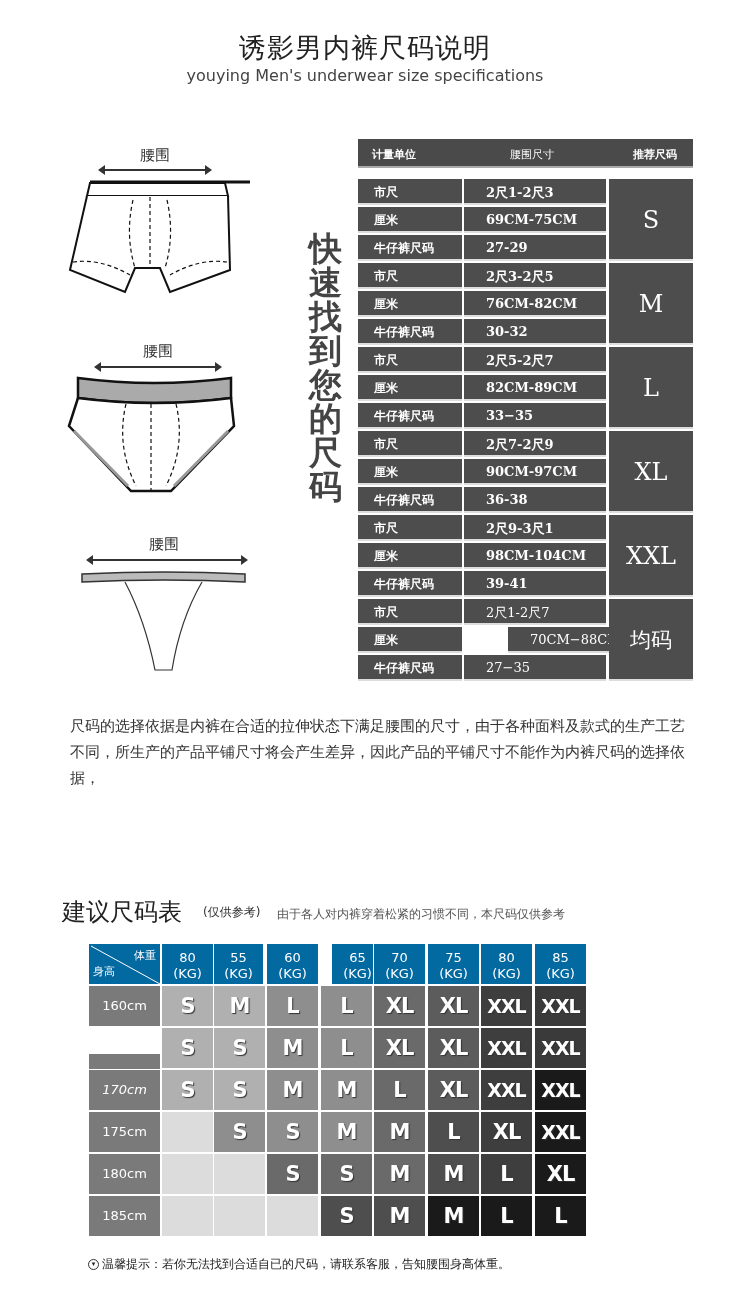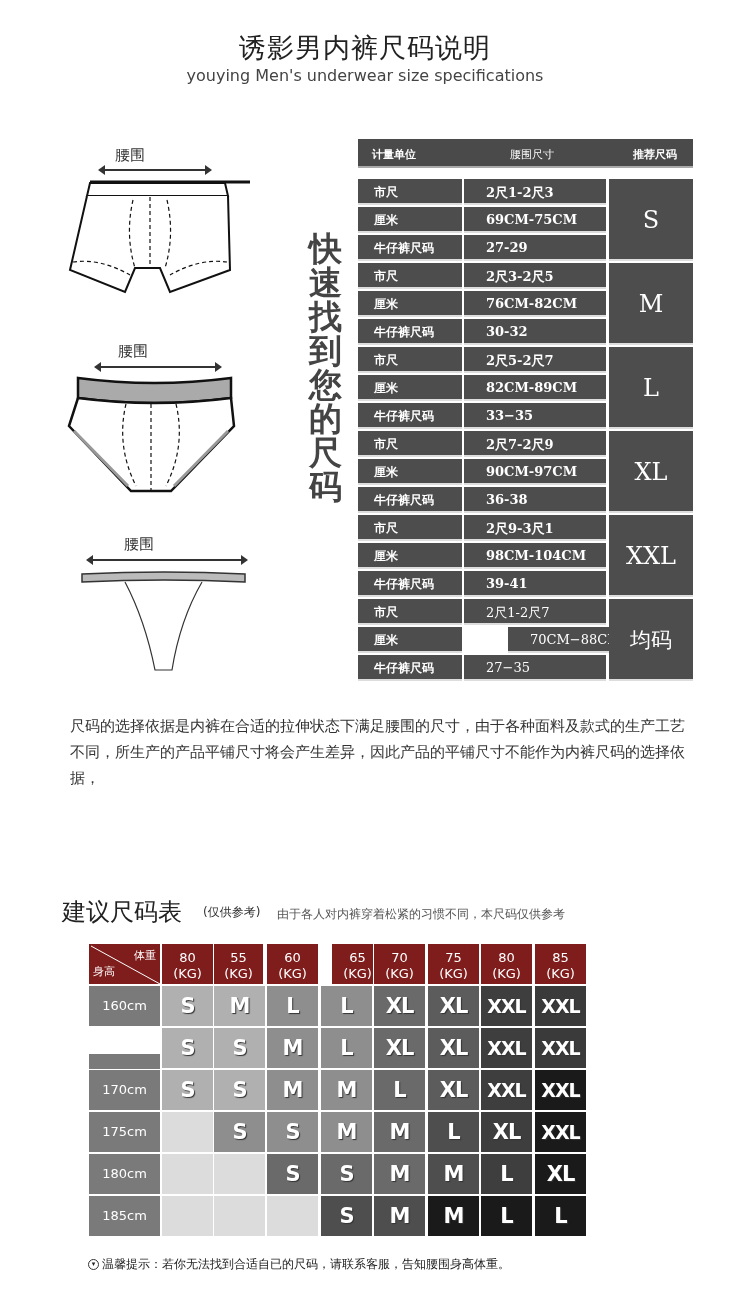--- a/index.html
+++ b/index.html
@@ -1,38 +1,38 @@
 <!DOCTYPE html>
 <html><head>
 <meta charset="utf-8">
 <style>
 *{box-sizing:border-box;margin:0;padding:0;}
 body{width:730px;height:1298px;background:#fff;font-family:"DejaVu Sans",sans-serif;position:relative;overflow:hidden;color:#222;}
 .abs{position:absolute;}
 .title-cn{left:0;width:730px;top:30px;text-align:center;font-size:27px;color:#222;letter-spacing:1px;}
 .title-en{left:0;width:730px;top:66px;text-align:center;font-size:16px;color:#444;font-family:"DejaVu Sans",sans-serif;}
-.label-waist{font-size:15px;color:#333;text-align:left;width:80px;}
+.label-waist{font-size:15px;color:#333;text-align:center;width:80px;}
 .arrow{height:2px;background:#333;}
 .arrow:before{content:"";position:absolute;left:-6px;top:-4px;border-right:7px solid #333;border-top:5px solid transparent;border-bottom:5px solid transparent;}
 .arrow:after{content:"";position:absolute;right:-6px;top:-4px;border-left:7px solid #333;border-top:5px solid transparent;border-bottom:5px solid transparent;}
 .vtext{left:300px;top:232px;width:42px;font-family:"DejaVu Serif",serif;font-weight:bold;font-size:33px;line-height:34px;color:#444;text-align:right;}
 .hdr{left:358px;top:139px;width:335px;height:29px;background:#4a4a4a;border-bottom:2px solid #aaa;color:#fff;font-family:"DejaVu Serif",serif;font-weight:bold;font-size:11px;}
 .hdr span{position:absolute;top:8px;}
 .st{left:358px;top:179px;width:335px;}
 .grp{position:relative;height:84px;margin-bottom:0;}
 .cellL{position:absolute;left:0;width:104px;height:26px;background:#4d4d4d;color:#fff;font-family:"DejaVu Serif",serif;font-weight:bold;font-size:12px;padding:5px 0 0 16px;border-bottom:2px solid #ddd;}
 .cellM{position:absolute;left:106px;width:142px;height:26px;background:#4d4d4d;color:#fff;font-family:"DejaVu Serif",serif;font-weight:bold;font-size:13px;padding:5px 0 0 22px;border-bottom:2px solid #ddd;}
 .cellR{position:absolute;left:251px;width:84px;top:0;height:82px;background:#4d4d4d;color:#fff;font-family:"DejaVu Serif",serif;font-size:24px;text-align:center;line-height:82px;border-bottom:2px solid #ddd;}
 .para{left:70px;top:713px;width:620px;font-size:15px;line-height:26px;color:#333;}
 .sec-title{left:62px;top:896px;font-size:24px;color:#222;}
 .sec-sub{left:203px;top:904px;font-size:12px;color:#333;}
 .sec-sub2{left:277px;top:906px;font-size:12px;color:#555;}
 .grid{left:88px;top:943px;}
 .g{position:absolute;border:1px solid #fff;color:#fff;text-align:center;font-weight:bold;font-family:"DejaVu Sans",sans-serif;}
-.gh{background:#7f1d1d;font-weight:normal;font-size:13px;line-height:16px;padding-top:6px;}
+.gh{background:#0369a1;font-weight:normal;font-size:13px;line-height:16px;padding-top:6px;}
 .rh{background:#7a7a7a;font-weight:normal;font-size:13px;}
 .tip{left:88px;top:1256px;font-size:12px;color:#222;}
 .tip .ico{display:inline-block;width:11px;height:11px;border:1px solid #333;border-radius:50%;font-size:7px;line-height:9px;text-align:center;vertical-align:middle;margin-right:3px;}
 </style>
 </head>
 <body>
 
 <div class="abs title-cn">诱影男内裤尺码说明</div>
 <div class="abs title-en">youying Men's underwear size specifications</div>
 
@@ -168,21 +168,21 @@
     <div class="g" style="left: 446px; top: 42px; width: 53px; height: 42px; line-height: 40px; font-size: 19px; letter-spacing: -1px; background: rgb(58, 58, 58); text-shadow: rgb(51, 51, 51) 1px 1px 1px;">XXL</div>
     <div class="g rh" style="left: 0px; top: 84px; width: 73px; height: 42px; line-height: 40px; margin-top: 26px;">165cm</div>
     <div class="g" style="left: 73px; top: 84px; width: 53px; height: 42px; line-height: 40px; font-size: 21px; letter-spacing: -1px; background: rgb(176, 176, 176); text-shadow: rgb(51, 51, 51) 1px 1px 1px;">S</div>
     <div class="g" style="left: 125px; top: 84px; width: 53px; height: 42px; line-height: 40px; font-size: 21px; letter-spacing: -1px; background: rgb(176, 176, 176); text-shadow: rgb(51, 51, 51) 1px 1px 1px;">S</div>
     <div class="g" style="left: 178px; top: 84px; width: 53px; height: 42px; line-height: 40px; font-size: 21px; letter-spacing: -1px; background: rgb(142, 142, 142); text-shadow: rgb(51, 51, 51) 1px 1px 1px;">M</div>
     <div class="g" style="left: 232px; top: 84px; width: 53px; height: 42px; line-height: 40px; font-size: 21px; letter-spacing: -1px; background: rgb(142, 142, 142); text-shadow: rgb(51, 51, 51) 1px 1px 1px;">L</div>
     <div class="g" style="left: 285px; top: 84px; width: 53px; height: 42px; line-height: 40px; font-size: 21px; letter-spacing: -1px; background: rgb(106, 106, 106); text-shadow: rgb(51, 51, 51) 1px 1px 1px;">XL</div>
     <div class="g" style="left: 339px; top: 84px; width: 53px; height: 42px; line-height: 40px; font-size: 21px; letter-spacing: -1px; background: rgb(92, 92, 92); text-shadow: rgb(51, 51, 51) 1px 1px 1px;">XL</div>
     <div class="g" style="left: 392px; top: 84px; width: 53px; height: 42px; line-height: 40px; font-size: 19px; letter-spacing: -1px; background: rgb(62, 62, 62); text-shadow: rgb(51, 51, 51) 1px 1px 1px;">XXL</div>
     <div class="g" style="left: 446px; top: 84px; width: 53px; height: 42px; line-height: 40px; font-size: 19px; letter-spacing: -1px; background: rgb(58, 58, 58); text-shadow: rgb(51, 51, 51) 1px 1px 1px;">XXL</div>
-    <div class="g rh" style="left: 0px; top: 126px; width: 73px; height: 42px; line-height: 40px;">170cm</div>
+    <div class="g rh" style="left: 0px; top: 126px; width: 73px; height: 42px; line-height: 40px; font-style: italic;">170cm</div>
     <div class="g" style="left: 73px; top: 126px; width: 53px; height: 42px; line-height: 40px; font-size: 21px; letter-spacing: -1px; background: rgb(176, 176, 176); text-shadow: rgb(51, 51, 51) 1px 1px 1px;">S</div>
     <div class="g" style="left: 125px; top: 126px; width: 53px; height: 42px; line-height: 40px; font-size: 21px; letter-spacing: -1px; background: rgb(176, 176, 176); text-shadow: rgb(51, 51, 51) 1px 1px 1px;">S</div>
     <div class="g" style="left: 178px; top: 126px; width: 53px; height: 42px; line-height: 40px; font-size: 21px; letter-spacing: -1px; background: rgb(142, 142, 142); text-shadow: rgb(51, 51, 51) 1px 1px 1px;">M</div>
     <div class="g" style="left: 232px; top: 126px; width: 53px; height: 42px; line-height: 40px; font-size: 21px; letter-spacing: -1px; background: rgb(142, 142, 142); text-shadow: rgb(51, 51, 51) 1px 1px 1px;">M</div>
     <div class="g" style="left: 285px; top: 126px; width: 53px; height: 42px; line-height: 40px; font-size: 21px; letter-spacing: -1px; background: rgb(106, 106, 106); text-shadow: rgb(51, 51, 51) 1px 1px 1px;">L</div>
     <div class="g" style="left: 339px; top: 126px; width: 53px; height: 42px; line-height: 40px; font-size: 21px; letter-spacing: -1px; background: rgb(92, 92, 92); text-shadow: rgb(51, 51, 51) 1px 1px 1px;">XL</div>
     <div class="g" style="left: 392px; top: 126px; width: 53px; height: 42px; line-height: 40px; font-size: 19px; letter-spacing: -1px; background: rgb(62, 62, 62); text-shadow: rgb(51, 51, 51) 1px 1px 1px;">XXL</div>
     <div class="g" style="left: 446px; top: 126px; width: 53px; height: 42px; line-height: 40px; font-size: 19px; letter-spacing: -1px; background: rgb(26, 26, 26); text-shadow: rgb(51, 51, 51) 1px 1px 1px;">XXL</div>
     <div class="g rh" style="left: 0px; top: 168px; width: 73px; height: 42px; line-height: 40px;">175cm</div>
     <div class="g" style="left: 73px; top: 168px; width: 53px; height: 42px; line-height: 40px; font-size: 21px; letter-spacing: -1px; background: rgb(220, 220, 220); text-shadow: rgb(51, 51, 51) 1px 1px 1px;"></div>

